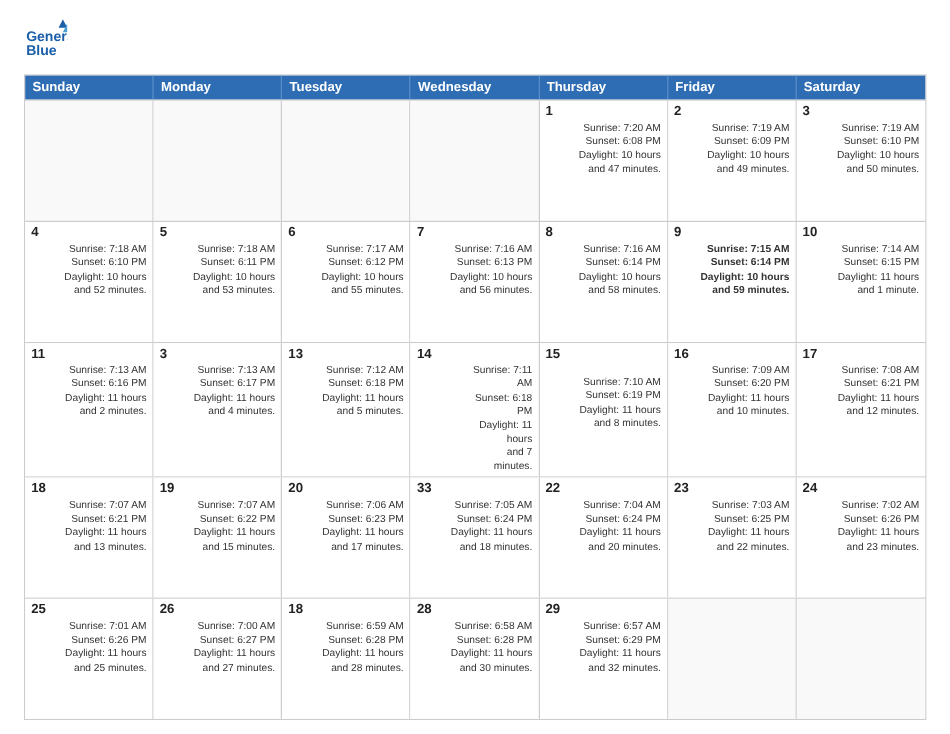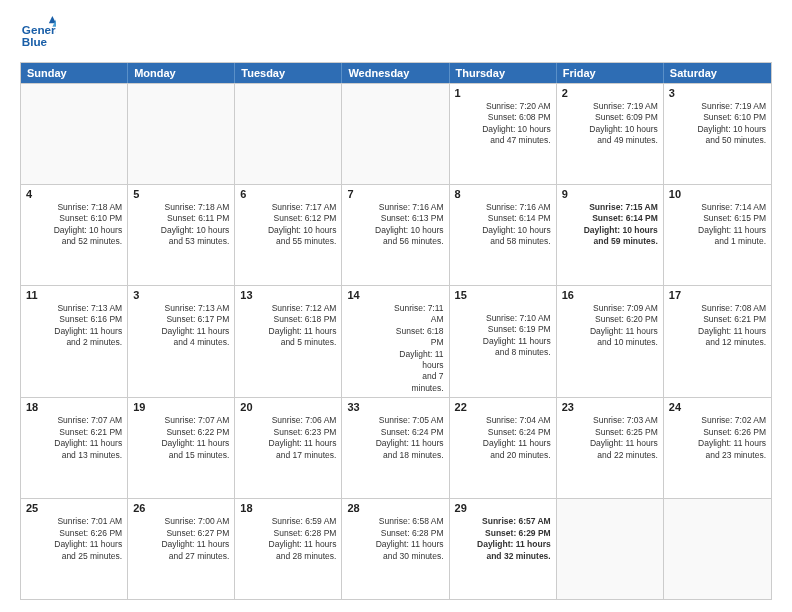--- a/index.html
+++ b/index.html
@@ -333,21 +333,21 @@
           </div>
           <div class="cal-cell">
             <div class="day-num">28</div>
             <div class="day-info" style="white-space: pre-line;">Sunrise: 6:58 AM
 Sunset: 6:28 PM
 Daylight: 11 hours
 and 30 minutes.</div>
           </div>
           <div class="cal-cell">
             <div class="day-num">29</div>
-            <div class="day-info" style="white-space: pre-line; font-weight: bold;">Sunrise: 6:57 AM
+            <div class="day-info" style="white-space: pre-line;">Sunrise: 6:57 AM
 Sunset: 6:29 PM
 Daylight: 11 hours
 and 32 minutes.</div>
           </div>
           <div class="cal-cell empty"></div>
           <div class="cal-cell empty"></div>
         </div>
       </div>
   </div>
 </div>

